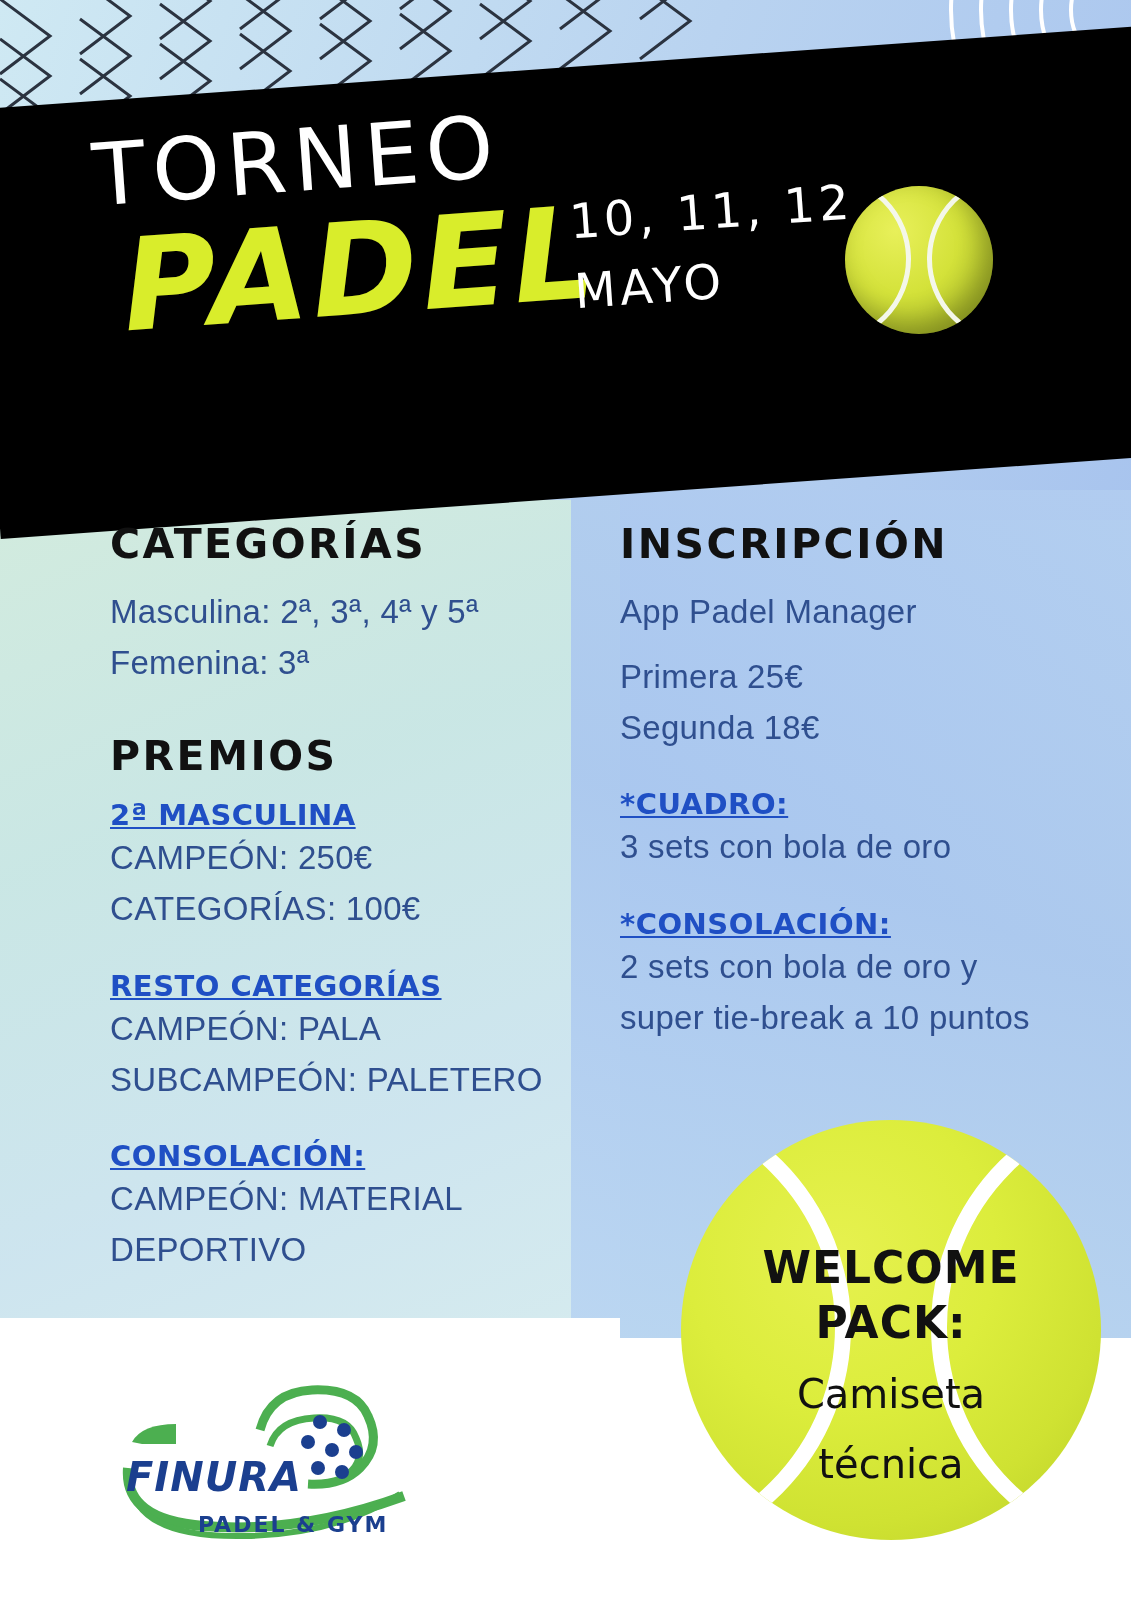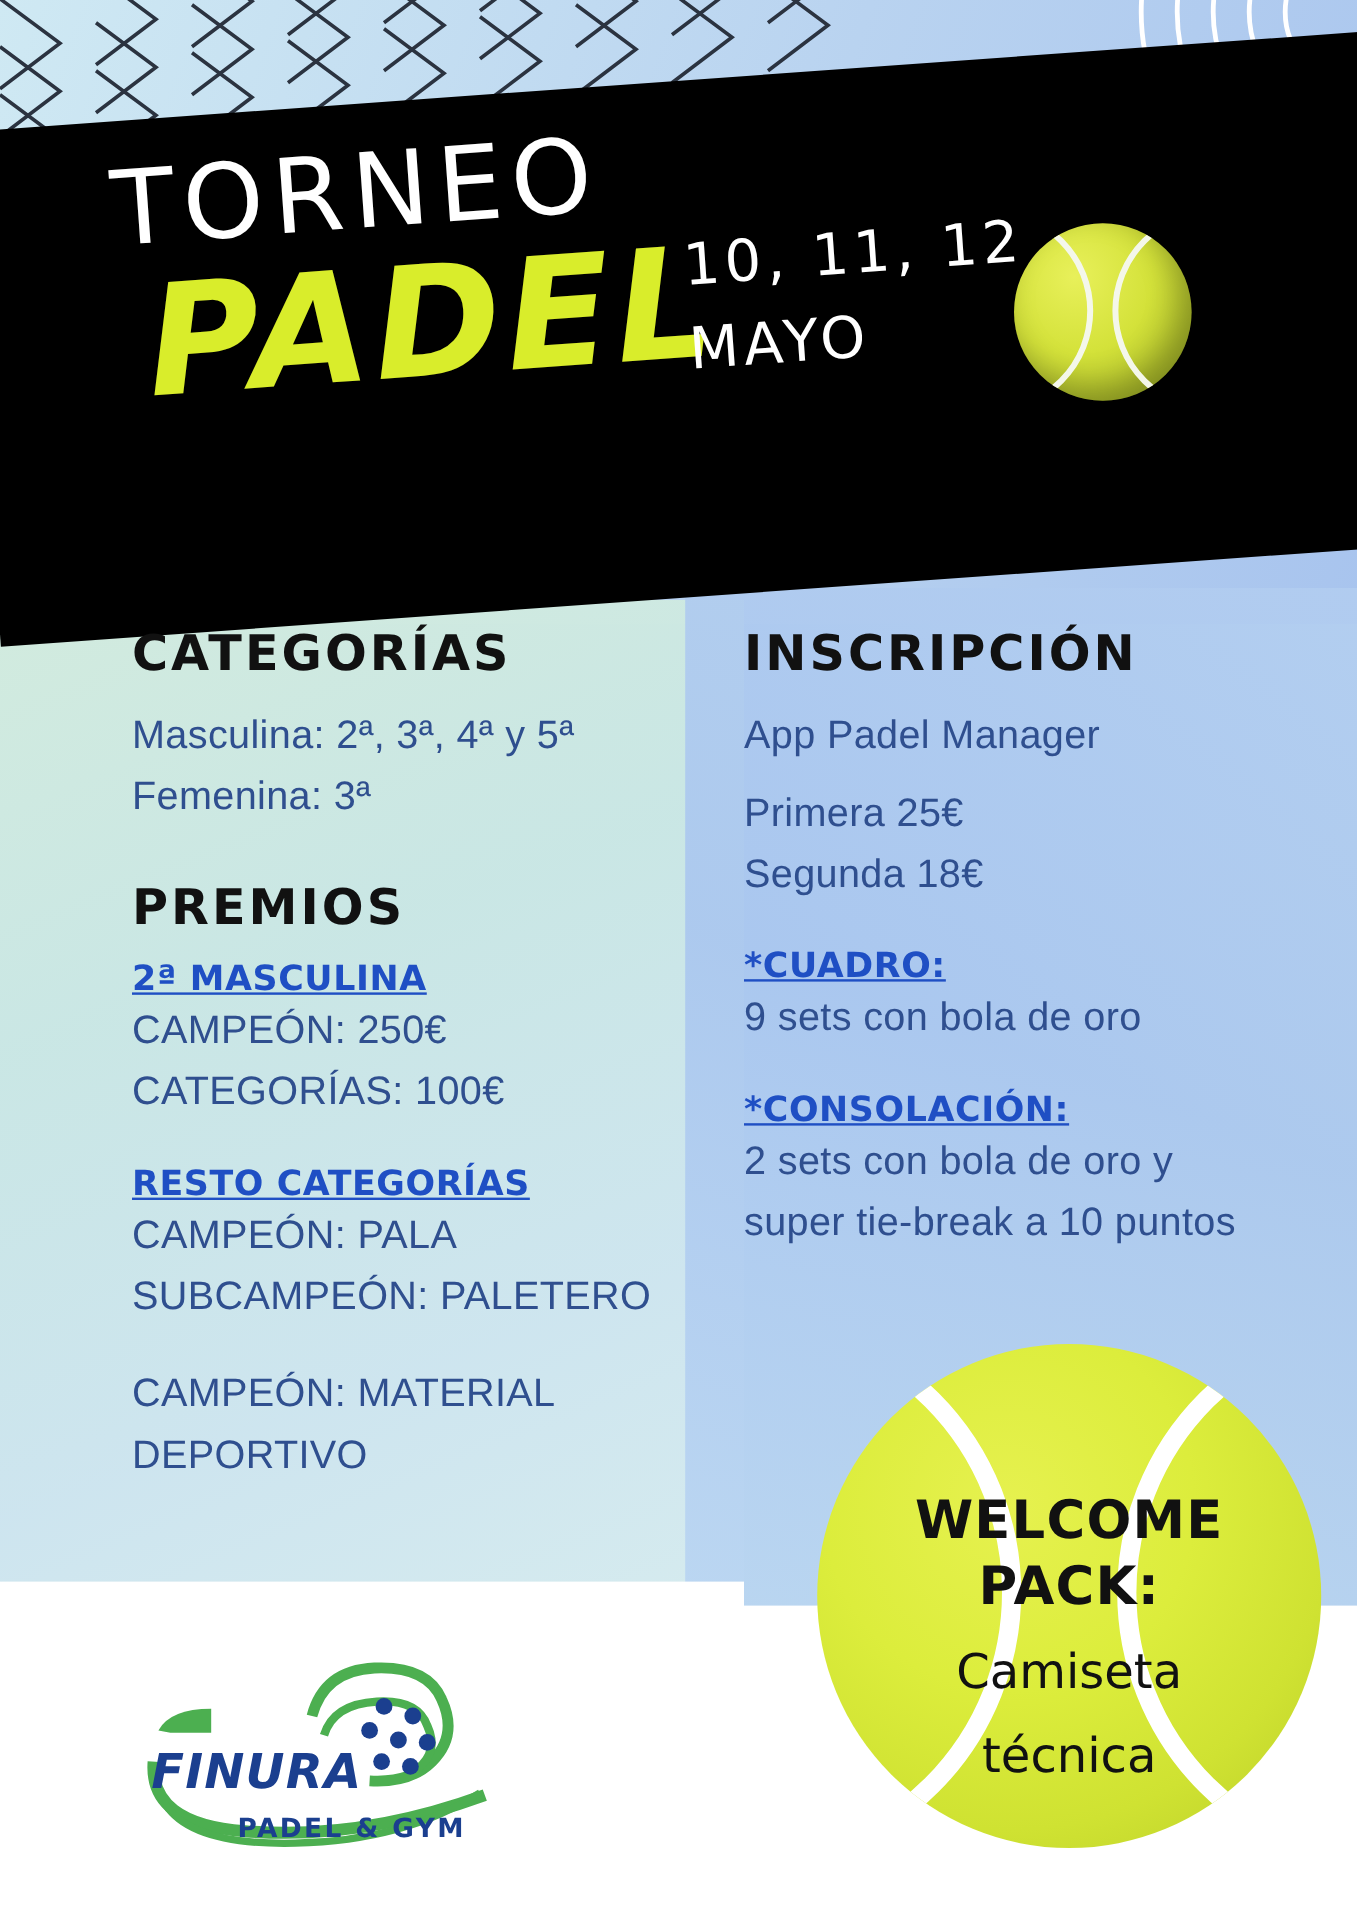--- a/index.html
+++ b/index.html
@@ -326,37 +326,38 @@
       <div class="body-line">CATEGORÍAS: 100€</div>
 
       <div class="gap-md"></div>
 
       <div class="sub-head">RESTO CATEGORÍAS</div>
       <div class="body-line">CAMPEÓN: PALA</div>
       <div class="body-line">SUBCAMPEÓN: PALETERO</div>
 
       <div class="gap-md"></div>
 
+      <div class="sub-head">CONSOLACIÓN:</div>
       <div class="body-line">CAMPEÓN: MATERIAL</div>
       <div class="body-line">DEPORTIVO</div>
     </div>
 
     <div class="col-right">
       <h2 class="section">INSCRIPCIÓN</h2>
       <div class="body-line">App Padel Manager</div>
 
       <div class="gap-sm"></div>
 
       <div class="body-line">Primera 25€</div>
       <div class="body-line">Segunda 18€</div>
 
       <div class="gap-md"></div>
 
       <div class="sub-head">*CUADRO:</div>
-      <div class="body-line">9 sets con bola de oro</div>
+      <div class="body-line">3 sets con bola de oro</div>
 
       <div class="gap-md"></div>
 
       <div class="sub-head">*CONSOLACIÓN:</div>
       <div class="body-line">2 sets con bola de oro y</div>
       <div class="body-line">super tie-break a 10 puntos</div>
     </div>
 
   </div>
 

